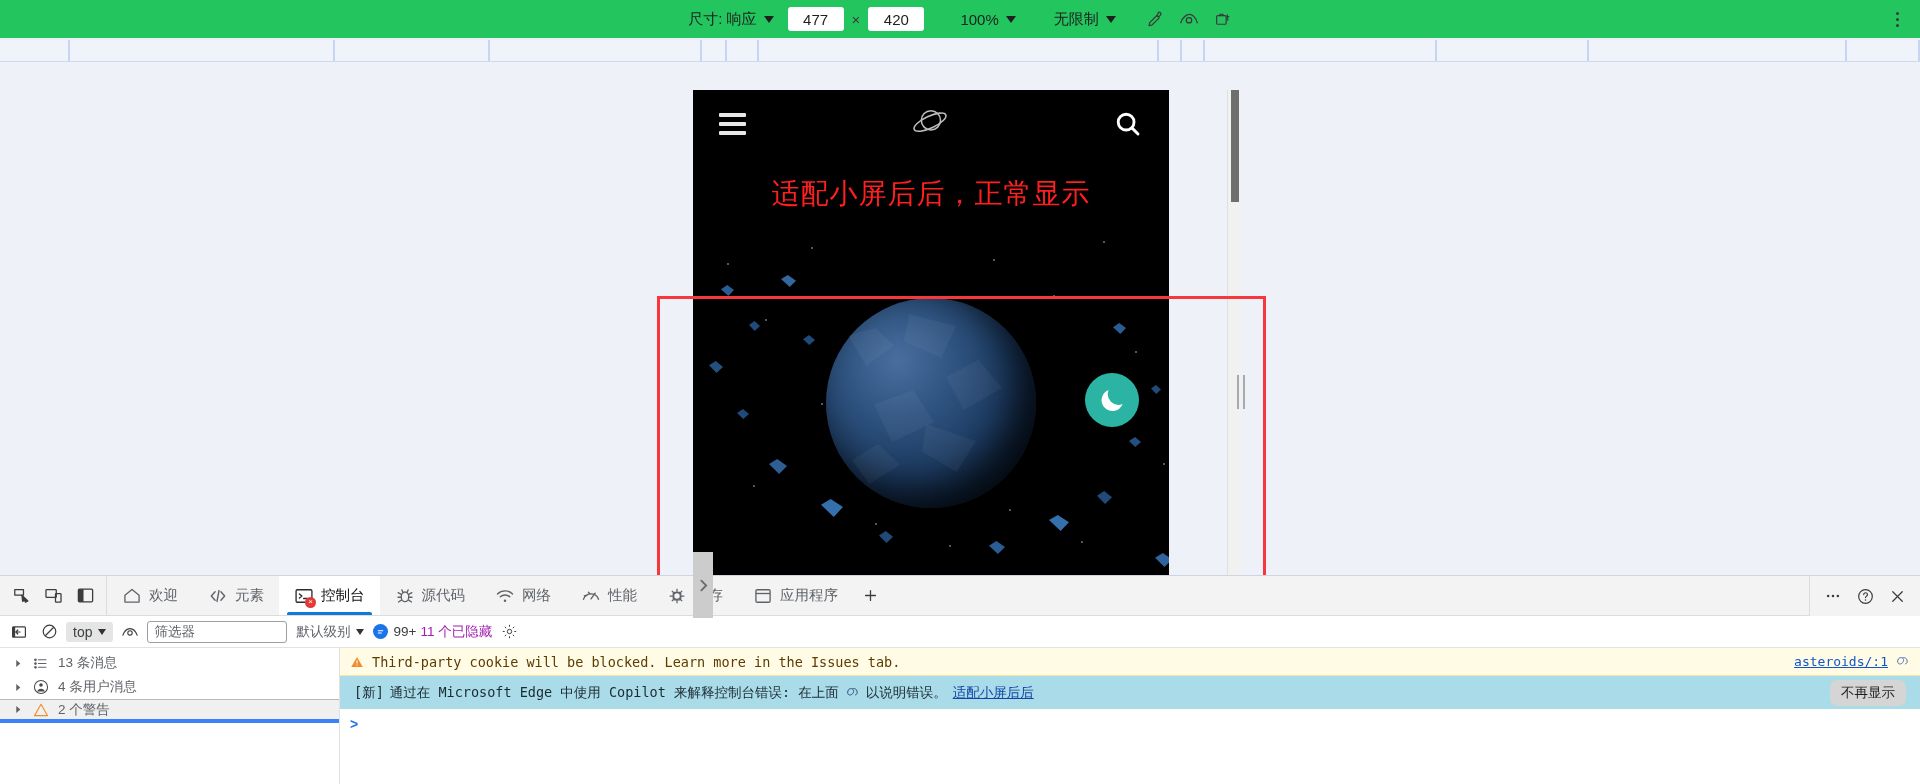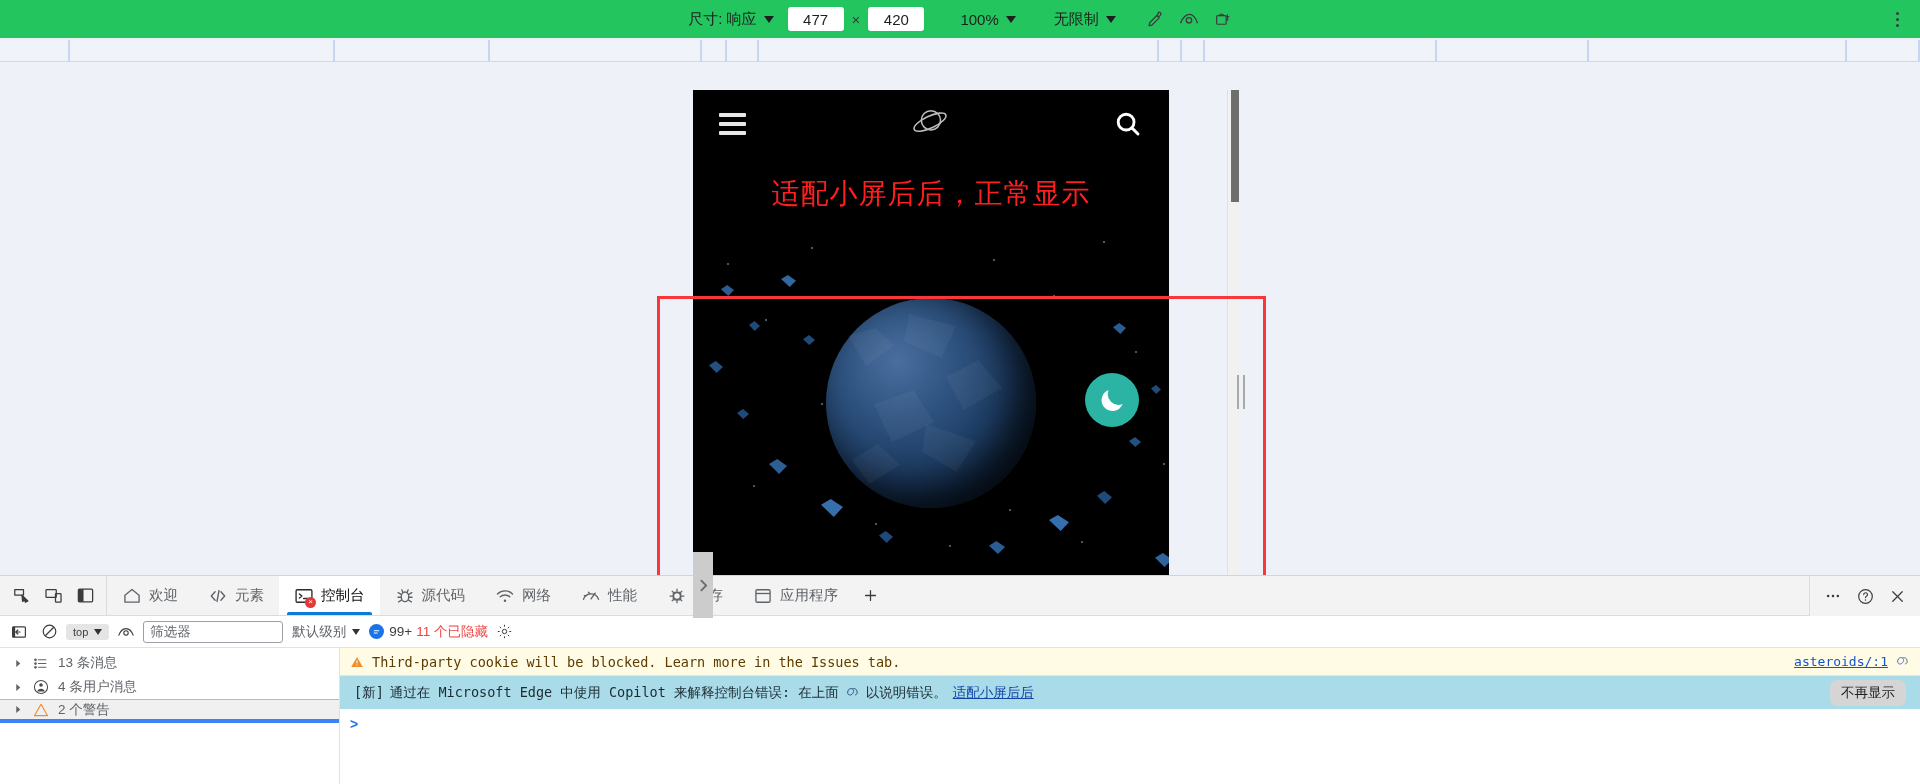--- a/index.html
+++ b/index.html
@@ -176,35 +176,35 @@
   
   #console-toolbar {
     height: 32px; background: #fff; border-bottom: 1px solid #e2e2e2;
     display: flex; align-items: center; padding: 0 6px; gap: 4px;
     font-size: 13.5px; color: #3c4043;
   }
   .ct-btn { width: 26px; height: 24px; display: flex; align-items: center; justify-content: center;
             border-radius: 3px; cursor: pointer; }
   .ct-select {
     display: flex; align-items: center; gap: 6px; background: #e5e5e5;
-    padding: 2px 7px; border-radius: 3px; cursor: pointer; font-size: 11px;
+    padding: 2px 7px; border-radius: 3px; cursor: pointer; font-size: 14px;
   }
   .caret-sm { width: 0; height: 0; border-left: 4.5px solid transparent;
               border-right: 4.5px solid transparent; border-top: 6px solid #333; }
   #filter-input {
     width: 140px; height: 22px; border: 1px solid #9aa0a6; border-radius: 3px;
     padding: 0 6px; font-size: 13.5px; color: #3c4043;
     font-family: "Liberation Sans", sans-serif; outline: none;
   }
   #filter-input::placeholder { color: #5f6368; }
   .ct-level { display: flex; align-items: center; gap: 6px; padding: 2px 5px; cursor: pointer; color: #5f6368; }
   .msg-badge { display: flex; align-items: center; gap: 5px; color: #3c4043; }
   .badge-bubble { width: 15px; height: 15px; border-radius: 50%; background: #1a73e8;
                   display: flex; align-items: center; justify-content: center; }
-  .hidden-count { color: #ef4444; }
+  .hidden-count { color: #a21caf; }
 
   
   #console-body { flex: 1; display: flex; min-height: 0; }
   #console-sidebar {
     width: 340px; border-right: 1px solid #e2e2e2; background: #fff;
     font-size: 13.5px; color: #5f6368; padding-top: 3px; overflow: hidden;
   }
   .cs-row {
     display: flex; align-items: center; gap: 9px; height: 24px; padding: 0 0 0 14px; cursor: pointer;
   }

